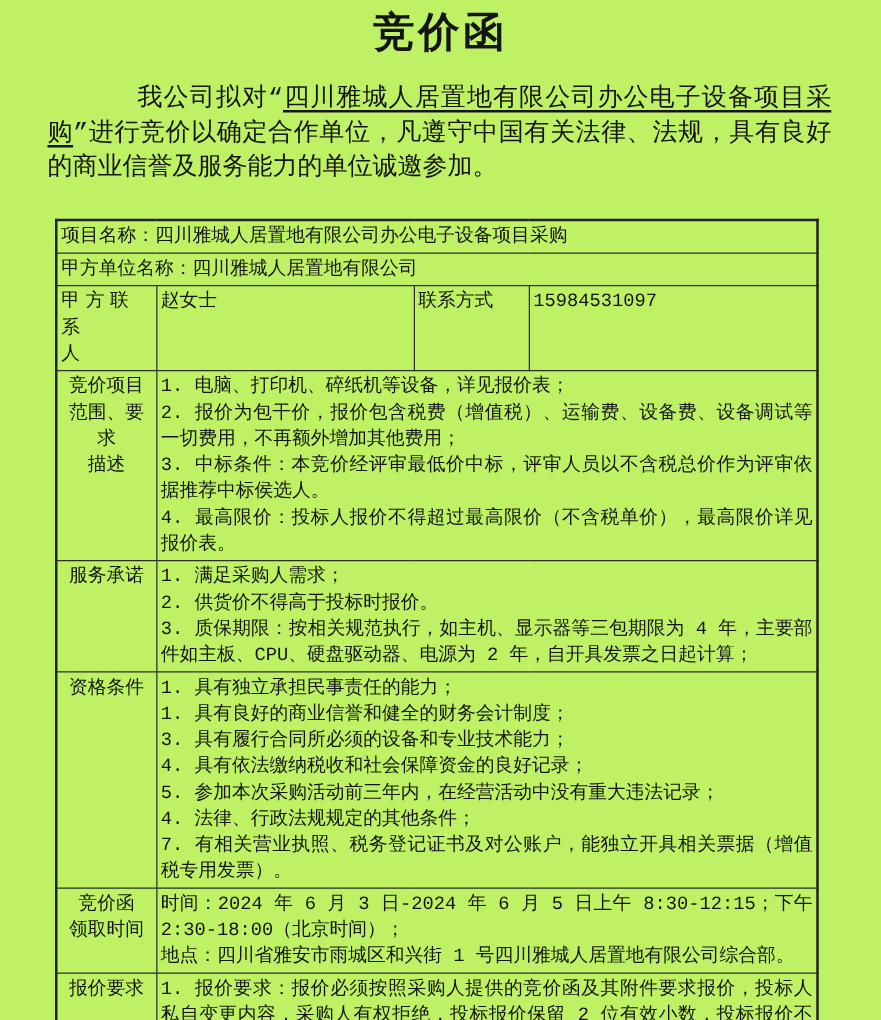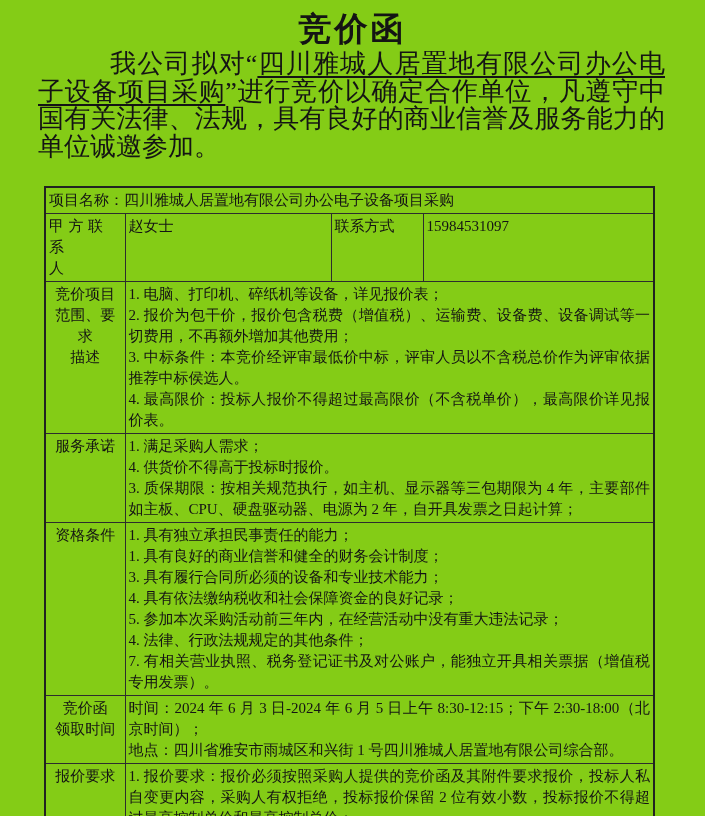--- a/index.html
+++ b/index.html
@@ -4,36 +4,36 @@
 <style>
   html, body {
     margin: 0;
     padding: 0;
     background: #ffffff;
   }
   .page {
     position: relative;
     width: 705px;
     height: 816px;
-    background: #84cc16;
+    background: #bef264;
     color: #141414;
-    font-family: Liberation Serif, serif;
+    font-family: Liberation Mono, monospace;
     overflow: hidden;
   }
   .doc-title {
     padding-top: 8px;
     text-align: center;
     font-size: 33px;
     font-weight: bold;
     letter-spacing: 3px;
     line-height: 42px;
   }
   .intro {
-    margin: 0 40px 0 38px;
-    font-size: 26px;
+    margin: 16px 40px 0 38px;
+    font-size: 20px;
     line-height: 27.5px;
     text-align: justify;
     text-indent: 72px;
   }
   .intro .underlined {
     text-decoration: underline;
     text-underline-offset: 4px;
   }
   table.doc-table {
     margin: 26px 0 0 44px;
@@ -86,20 +86,23 @@
       <col style="width:206px">
       <col style="width:92px">
       <col style="width:231px">
     </colgroup>
 
     <tbody>
         <tr style="height:26px">
       <td colspan="4">项目名称：四川雅城人居置地有限公司办公电子设备项目采购</td>
     </tr>
 
+    <tr style="height:25px">
+      <td colspan="4">甲方单位名称：四川雅城人居置地有限公司</td>
+    </tr>
 
     <tr style="height:41px">
       <td class="label-justify">甲方联系
 人</td>
       <td>赵女士</td>
       <td>联系方式</td>
       <td>15984531097</td>
     </tr>
 
     <tr style="height:128px">
@@ -111,21 +114,21 @@
         <div>2. 报价为包干价，报价包含税费（增值税）、运输费、设备费、设备调试等一切费用，不再额外增加其他费用；</div>
         <div>3. 中标条件：本竞价经评审最低价中标，评审人员以不含税总价作为评审依据推荐中标侯选人。</div>
         <div>4. 最高限价：投标人报价不得超过最高限价（不含税单价），最高限价详见报价表。</div>
       </td>
     </tr>
 
     <tr style="height:77px">
       <td class="label-cell">服务承诺</td>
       <td colspan="3" class="content-cell">
         <div>1. 满足采购人需求；</div>
-        <div>4. 供货价不得高于投标时报价。</div>
+        <div>2. 供货价不得高于投标时报价。</div>
         <div>3. 质保期限：按相关规范执行，如主机、显示器等三包期限为 4 年，主要部件如主板、CPU、硬盘驱动器、电源为 2 年，自开具发票之日起计算；</div>
       </td>
     </tr>
 
     <tr style="height:152px">
       <td class="label-cell">资格条件</td>
       <td colspan="3" class="content-cell">
         <div>1. 具有独立承担民事责任的能力；</div>
         <div>1. 具有良好的商业信誉和健全的财务会计制度；</div>
         <div>3. 具有履行合同所必须的设备和专业技术能力；</div>

